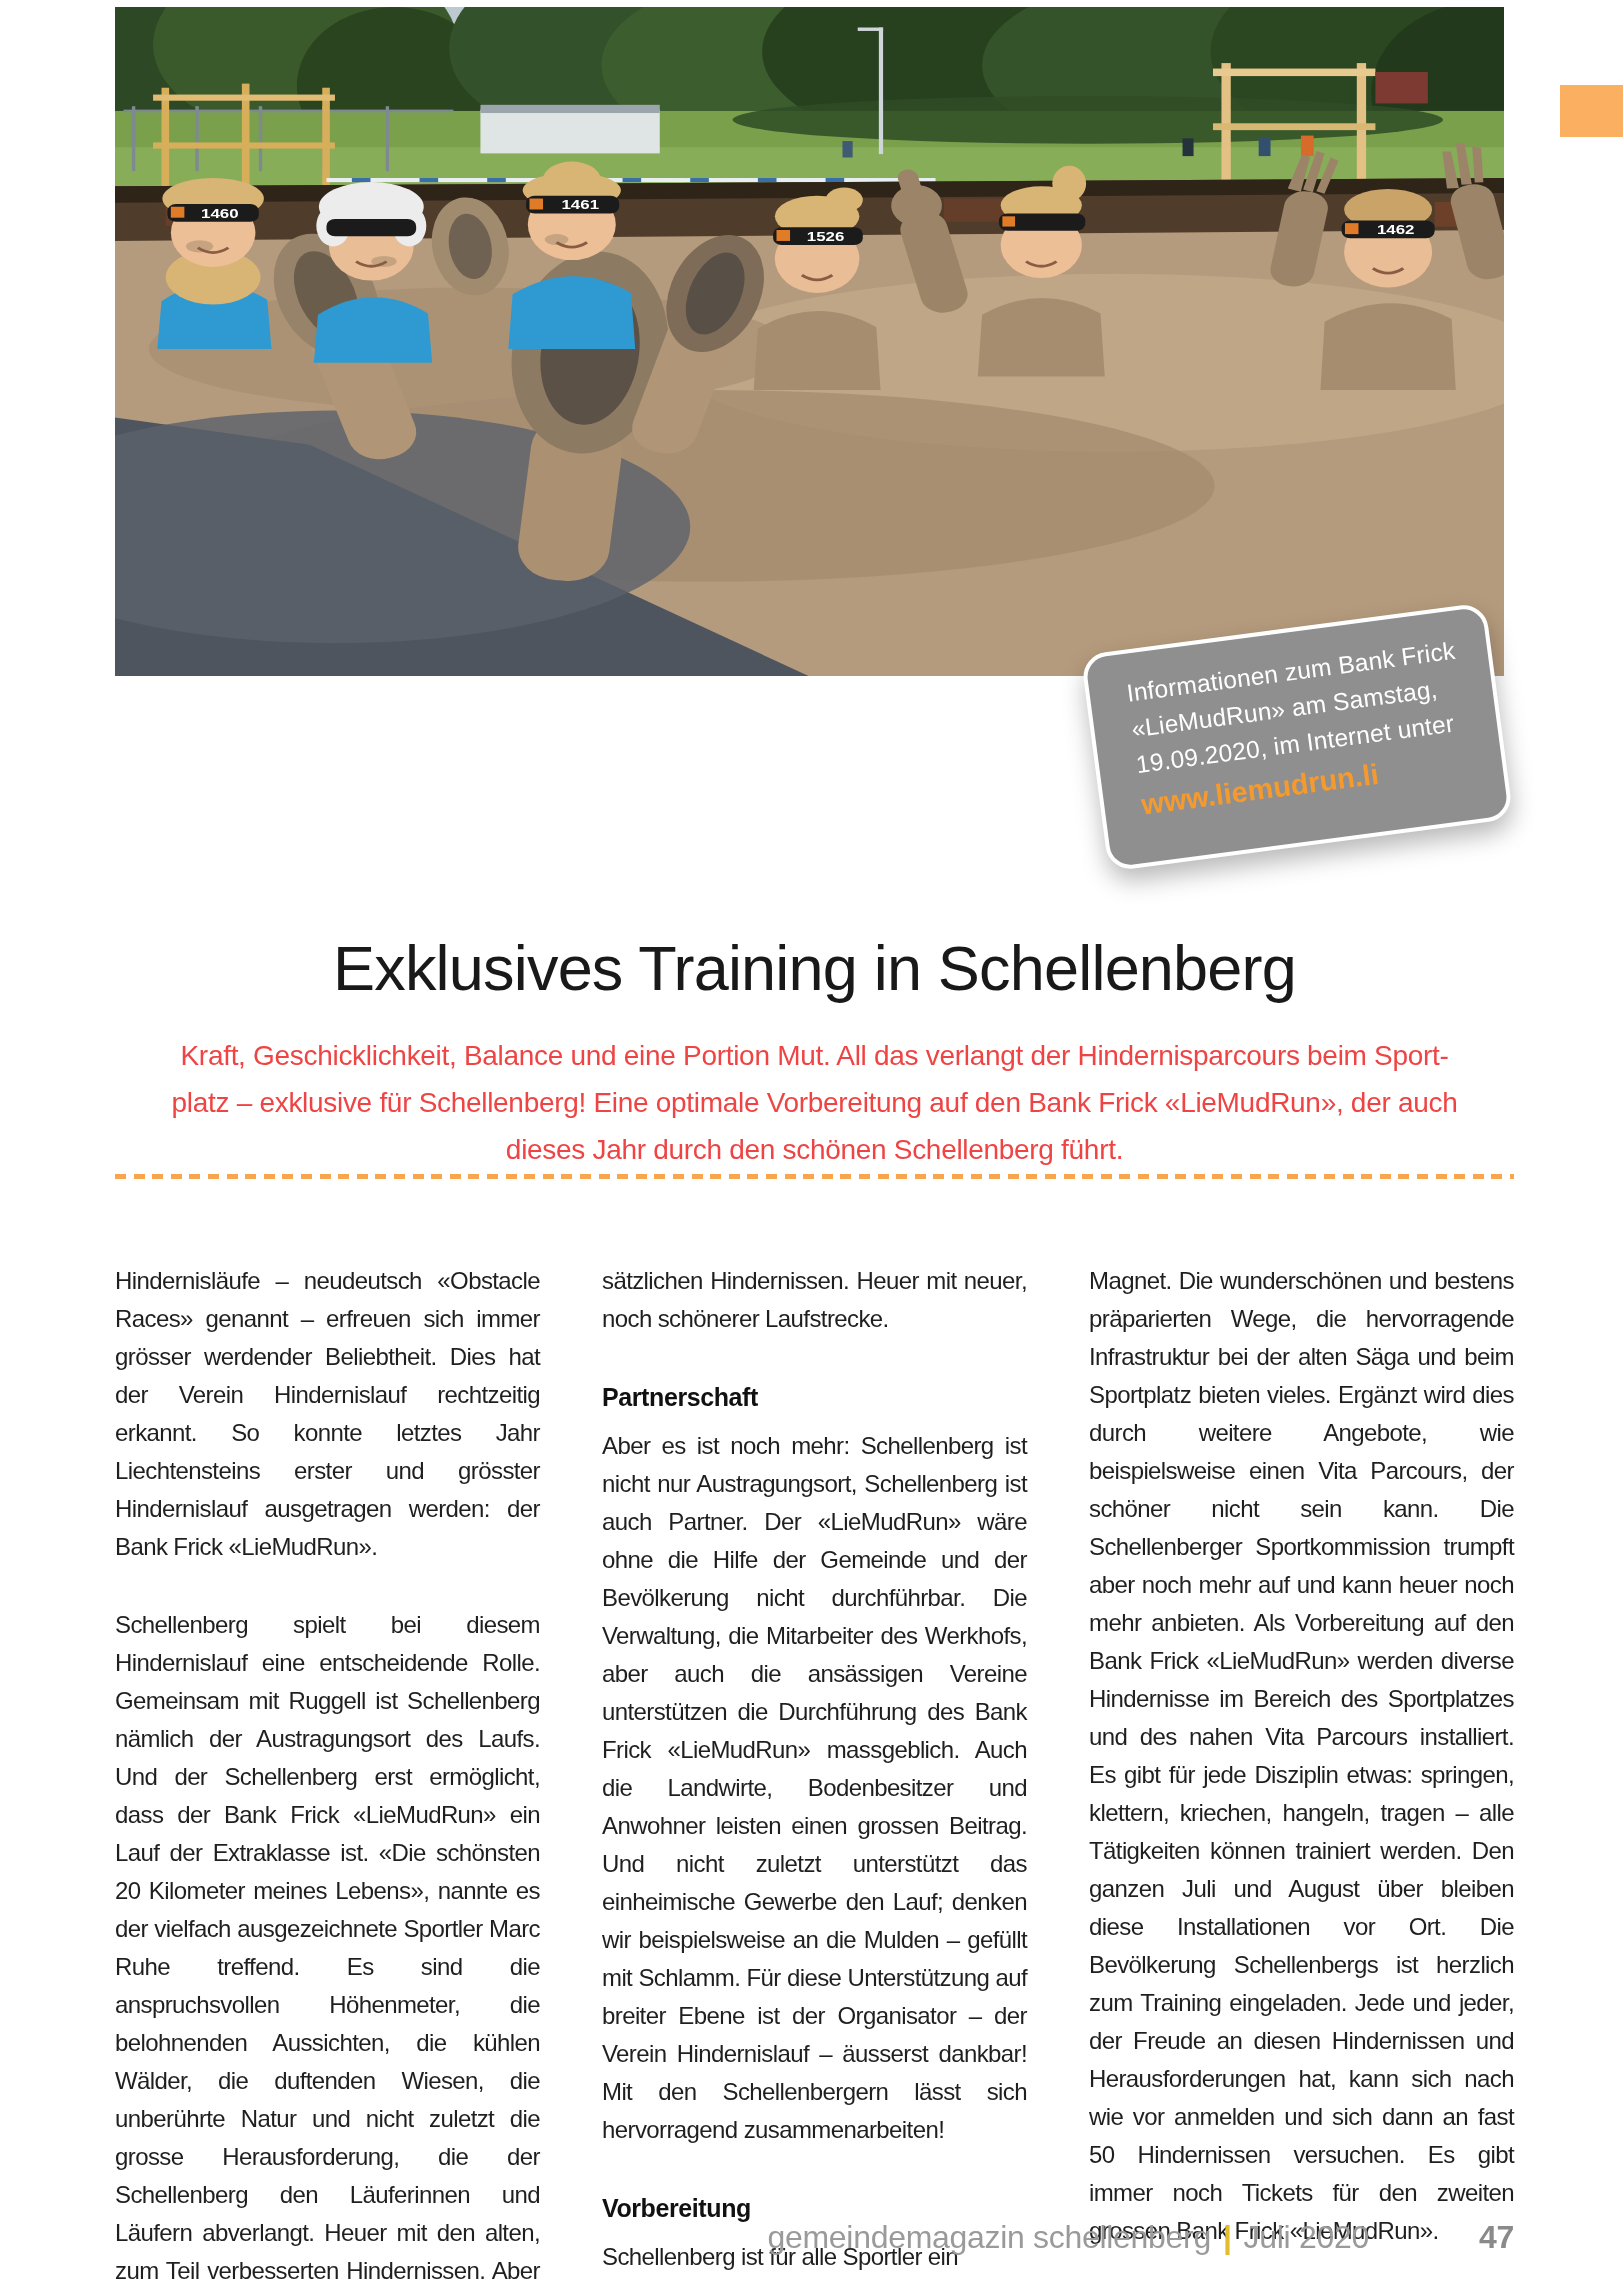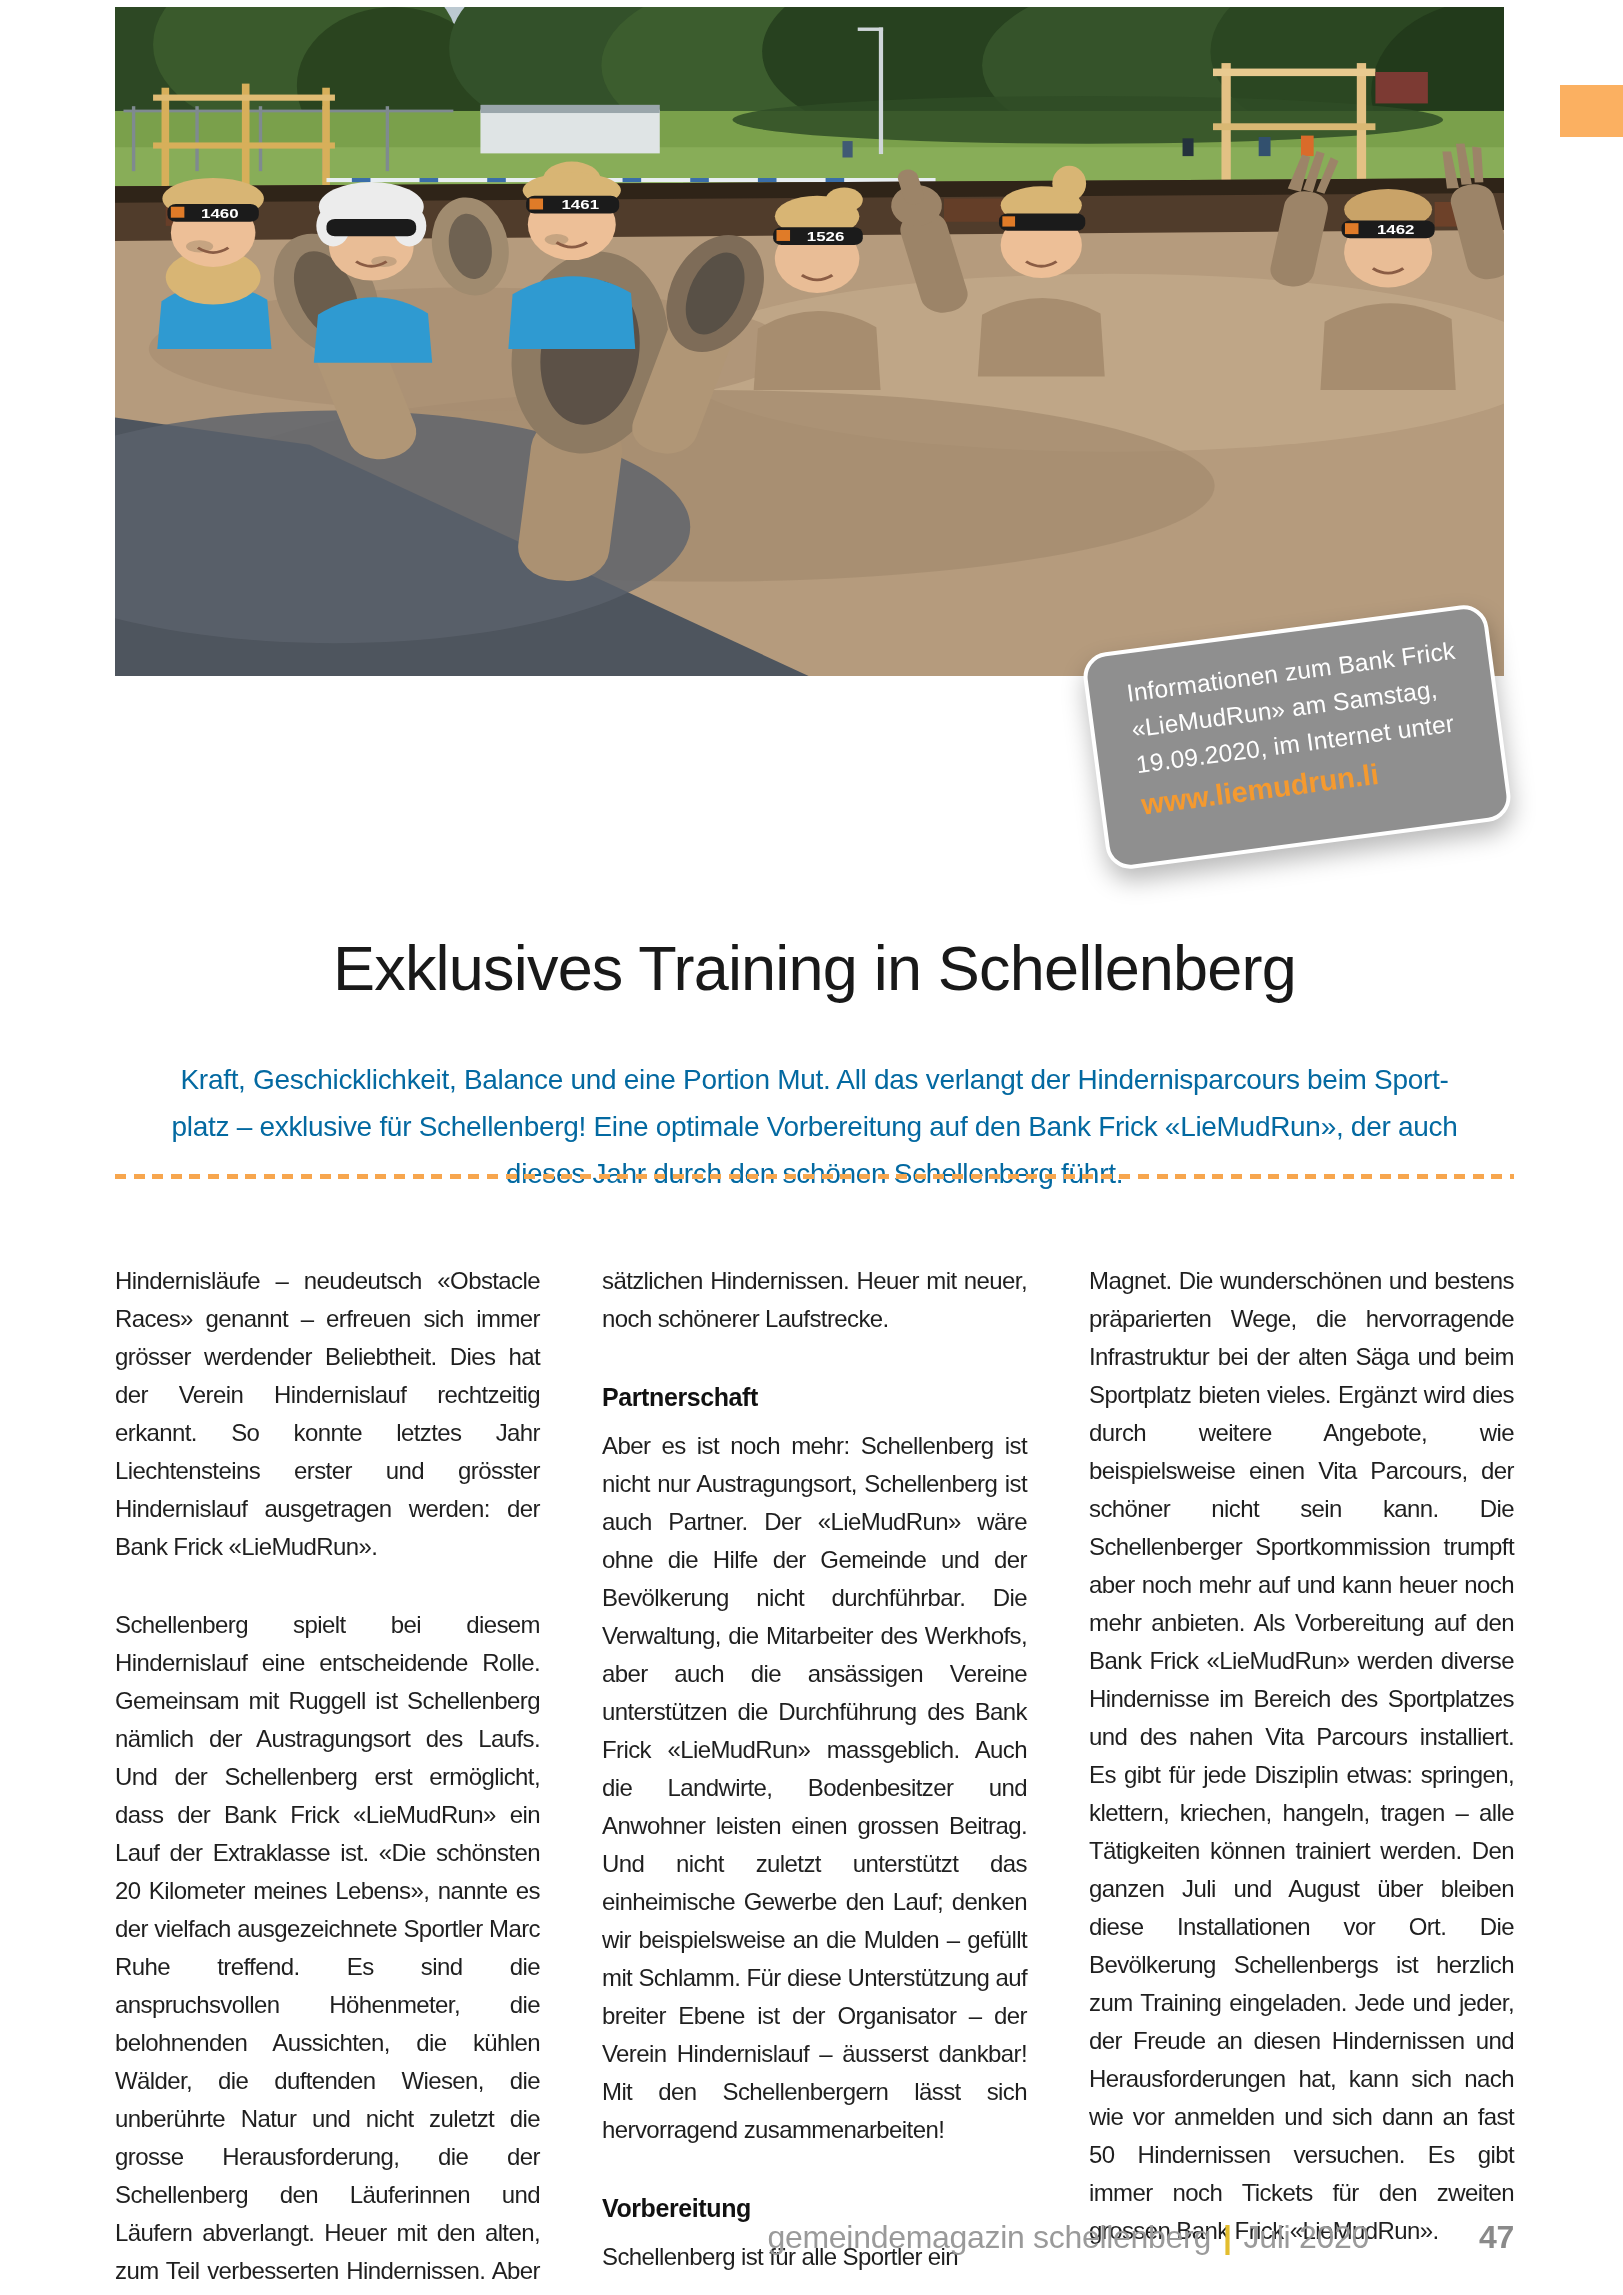--- a/index.html
+++ b/index.html
@@ -22,21 +22,21 @@
     box-shadow:0 12px 25px rgba(0,0,0,0.28);
     padding:22px 22px 0 37px;box-sizing:border-box;
   }
   .badge-line{color:#ffffff;font-size:24.5px;line-height:36px;letter-spacing:0.2px;}
   .badge-link{color:#f59a2f;font-size:29px;font-weight:bold;line-height:39px;margin-top:3.4px;}
   
   .title{
     position:absolute;left:115px;top:890px;width:1399px;text-align:center;
     font-size:63px;font-weight:400;color:#191919;letter-spacing:-0.8px;
   }
-  .lead{position:absolute;left:115px;top:1056px;width:1399px;text-align:center;color:#0369a1;}
+  .lead{position:absolute;left:115px;top:1032px;width:1399px;text-align:center;color:#ef4444;}
   .lead-line{font-size:28px;line-height:47px;white-space:nowrap;letter-spacing:-0.3px;}
   
   .divider{
     position:absolute;left:115px;top:1174px;width:1399px;height:5px;
     background:repeating-linear-gradient(90deg,#f7a64e 0 11px,transparent 11px 18.6px);
   }
   
   .columns{position:absolute;left:115px;top:1262px;width:1399px;display:flex;gap:62px;}
   .col{width:438px;}
   .p{

